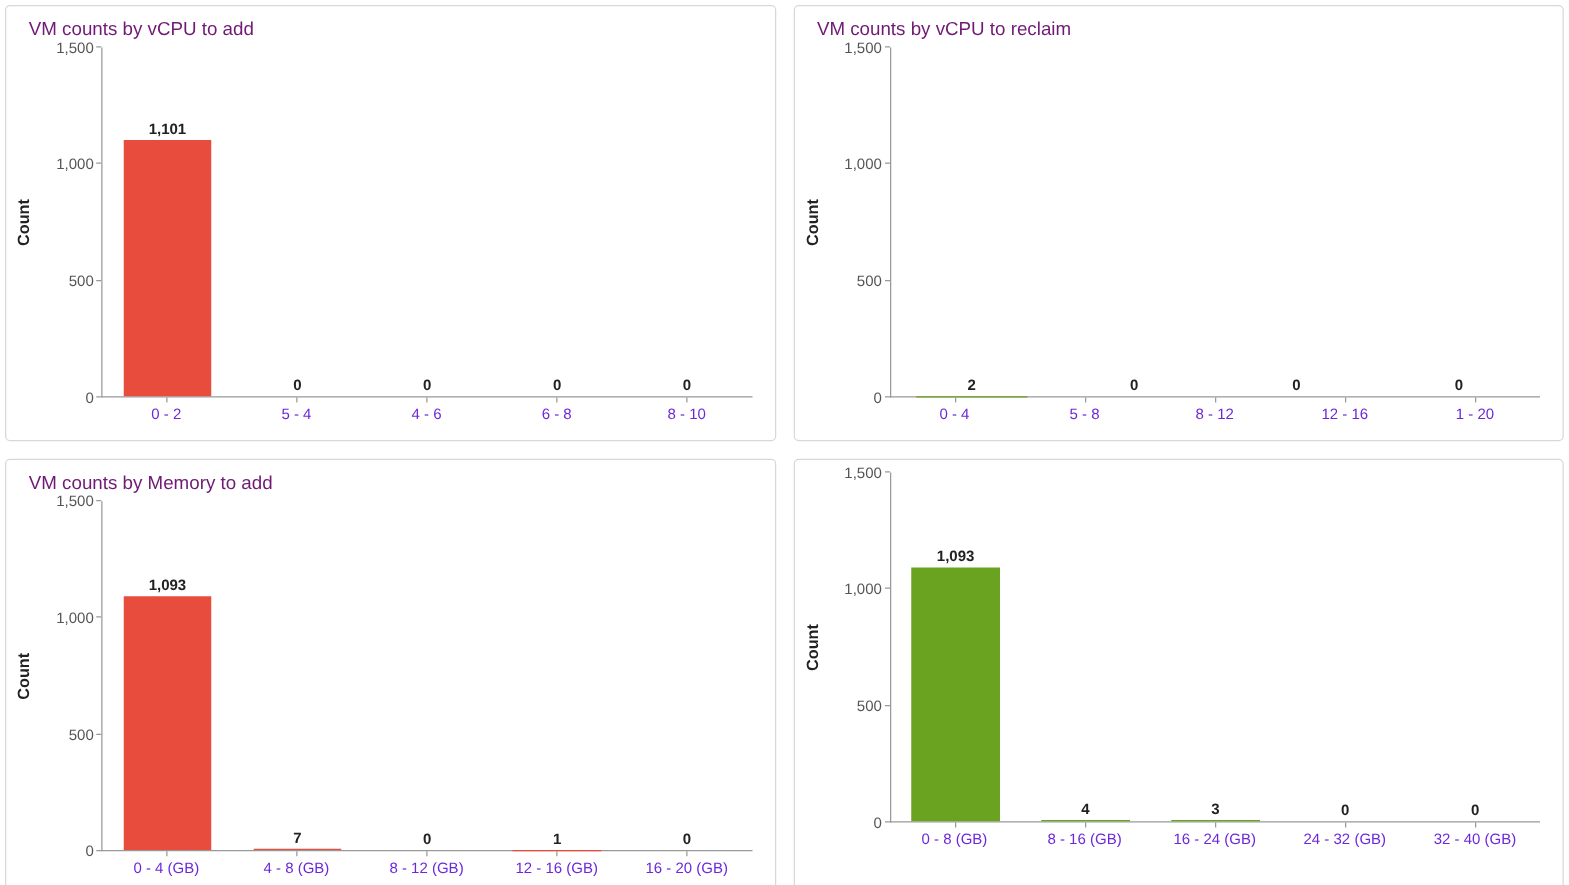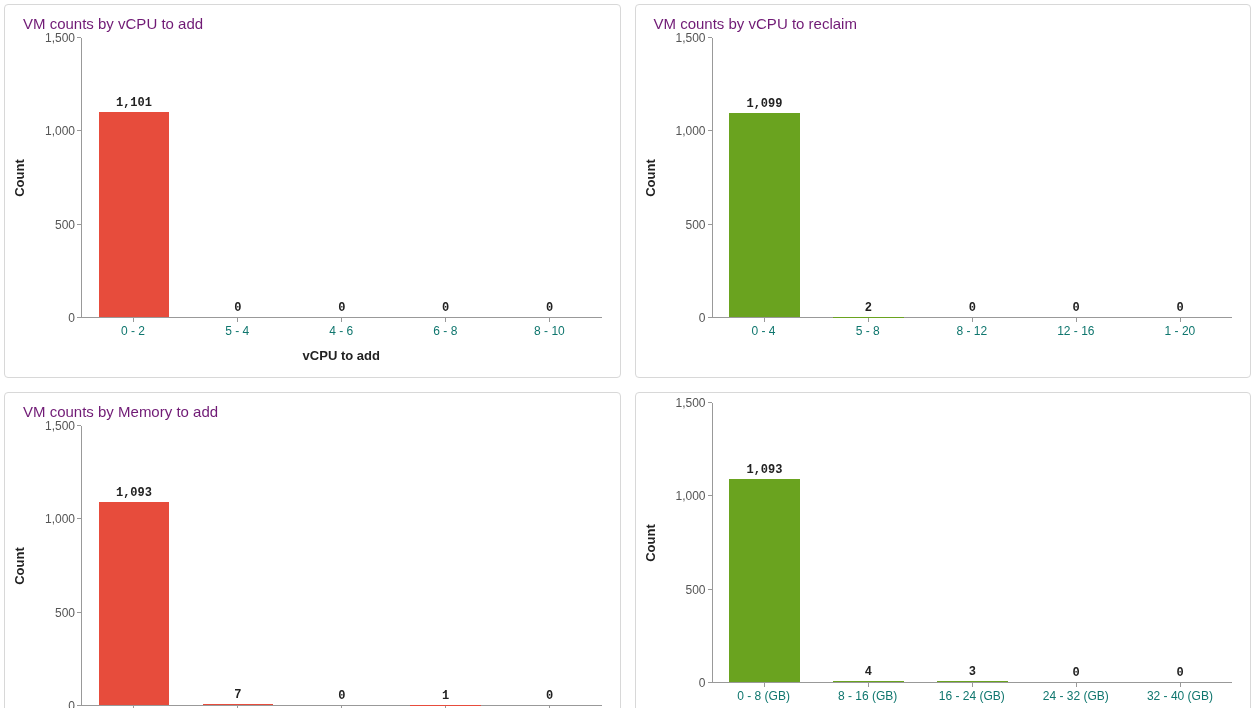--- a/index.html
+++ b/index.html
@@ -73,21 +73,20 @@
       border-bottom: 1px solid #999;
     }
     .bars-row {
       position: absolute;
       left: 0;
       right: 0;
       bottom: 0;
       top: 0;
       display: flex;
       align-items: flex-end;
-      font-family: Liberation Mono, monospace;
     }
     .bar-slot {
       flex: 1;
       display: flex;
       flex-direction: column;
       align-items: center;
       justify-content: flex-end;
       position: relative;
       height: 100%;
     }
@@ -109,21 +108,21 @@
       background: #6aa31f;
     }
     .x-ticks {
       display: flex;
       margin-left: 58px;
     }
     .x-tick {
       flex: 1;
       text-align: center;
       font-size: 12px;
-      color: #0f766e;
+      color: #6d28d9;
       padding-top: 6px;
       position: relative;
     }
     .x-tick::before {
       content: "";
       position: absolute;
       top: 0;
       left: 50%;
       width: 1px;
       height: 4px;
@@ -182,44 +181,39 @@
         </div>
       </div>
     </div>
     <div class="x-ticks">
       <div class="x-tick">0 - 2</div>
       <div class="x-tick">5 - 4</div>
       <div class="x-tick">4 - 6</div>
       <div class="x-tick">6 - 8</div>
       <div class="x-tick">8 - 10</div>
     </div>
-    <div class="x-axis-label">vCPU to add</div>
   </div>
 
   <div class="panel">
     <div class="panel-title">VM counts by vCPU to reclaim</div>
     <div class="chart-area">
       <div class="y-axis-label">Count</div>
       <div class="y-axis">
         <span class="y-tick" style="bottom:100%">1,500</span>
           <span class="tick-mark" style="bottom:100%"></span>
         <span class="y-tick" style="bottom:66.66%">1,000</span>
           <span class="tick-mark" style="bottom:66.66%"></span>
         <span class="y-tick" style="bottom:33.33%">500</span>
           <span class="tick-mark" style="bottom:33.33%"></span>
         <span class="y-tick" style="bottom:0%">0</span>
           <span class="tick-mark" style="bottom:0%"></span>
       </div>
       <div class="plot">
         <div class="bars-row">
           <div class="bar-slot">
-              <span class="bar-value">1,099</span>
-              <div class="bar-rect bar-green" style="height:73.27%"></div>
-            </div>
-          <div class="bar-slot">
               <span class="bar-value">2</span>
               <div class="bar-rect bar-green" style="height:0.13%"></div>
             </div>
           <div class="bar-slot">
               <span class="bar-value">0</span>
               <div class="bar-rect bar-green" style="height:0%"></div>
             </div>
           <div class="bar-slot">
               <span class="bar-value">0</span>
               <div class="bar-rect bar-green" style="height:0%"></div>

